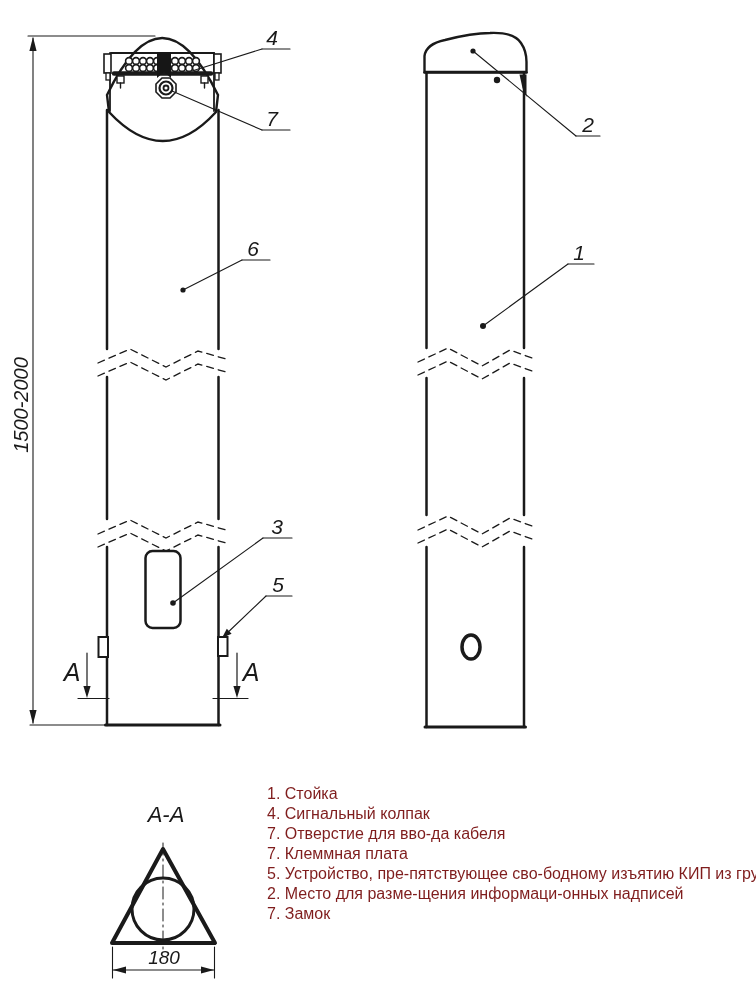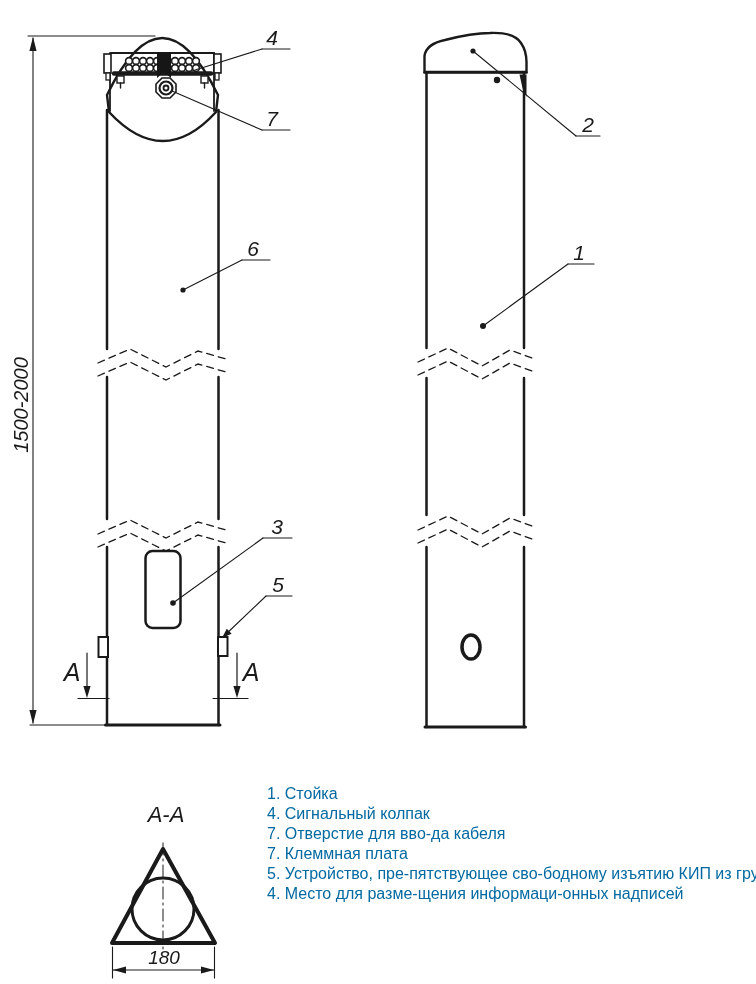--- a/index.html
+++ b/index.html
@@ -4,21 +4,21 @@
 <style>
   html,body{margin:0;padding:0;background:#ffffff;}
   #stage{position:relative;width:756px;height:984px;background:#ffffff;overflow:hidden;
          font-family:"Liberation Sans",sans-serif;}
   svg{position:absolute;left:0;top:0;}
   .num{font-family:"Liberation Sans",sans-serif;font-style:italic;font-size:21px;fill:#1a1a1a;}
   .marker{font-family:"Liberation Sans",sans-serif;font-style:italic;font-size:25px;fill:#1a1a1a;}
   .sec{font-family:"Liberation Sans",sans-serif;font-style:italic;font-size:22px;fill:#1a1a1a;}
   .dim{font-family:"Liberation Sans",sans-serif;font-style:italic;font-size:19px;fill:#1a1a1a;}
   #legend{position:absolute;left:267px;top:784px;width:489px;font-size:16px;line-height:20px;
-          color:#0369a1;white-space:nowrap;}
+          color:#7f1d1d;white-space:nowrap;}
 </style>
 </head>
 <body>
 
 <div id="stage">
 
 <svg width="756" height="984" viewBox="0 0 756 984">
   <g stroke="#1a1a1a" fill="none" stroke-linecap="round">
 
     <g>
@@ -188,16 +188,17 @@
     <text class="dim" transform="translate(28,405) rotate(-90)" style="font-size:20px">1500-2000</text>
   </g>
 </svg>
 
   <div id="legend">
     <div>1. Стойка</div>
     <div>4. Сигнальный колпак</div>
     <div>7. Отверстие для вво-да кабеля</div>
     <div>7. Клеммная плата</div>
     <div>5. Устройство, пре-пятствующее сво-бодному изъятию КИП из грунта</div>
-    <div>4. Место для разме-щения информаци-онных надписей</div>
+    <div>2. Место для разме-щения информаци-онных надписей</div>
+    <div>7. Замок</div>
   </div>
 
 </div>
 
 </body></html>

